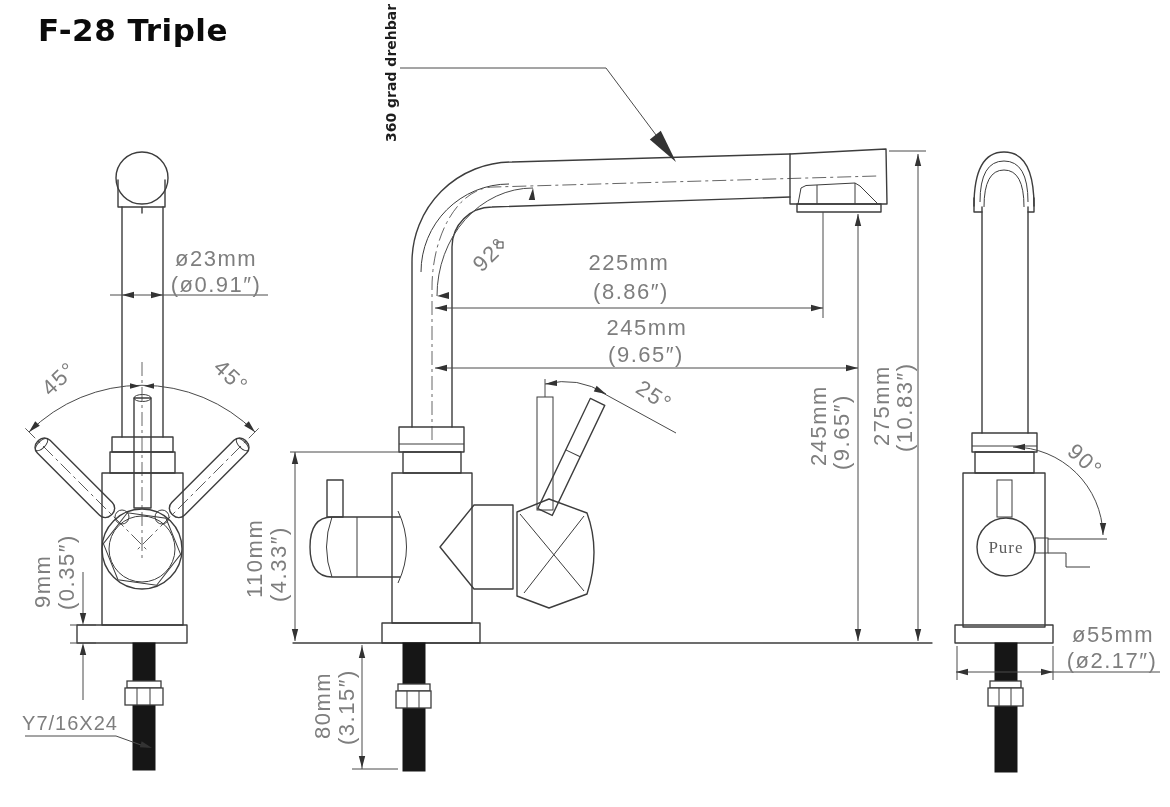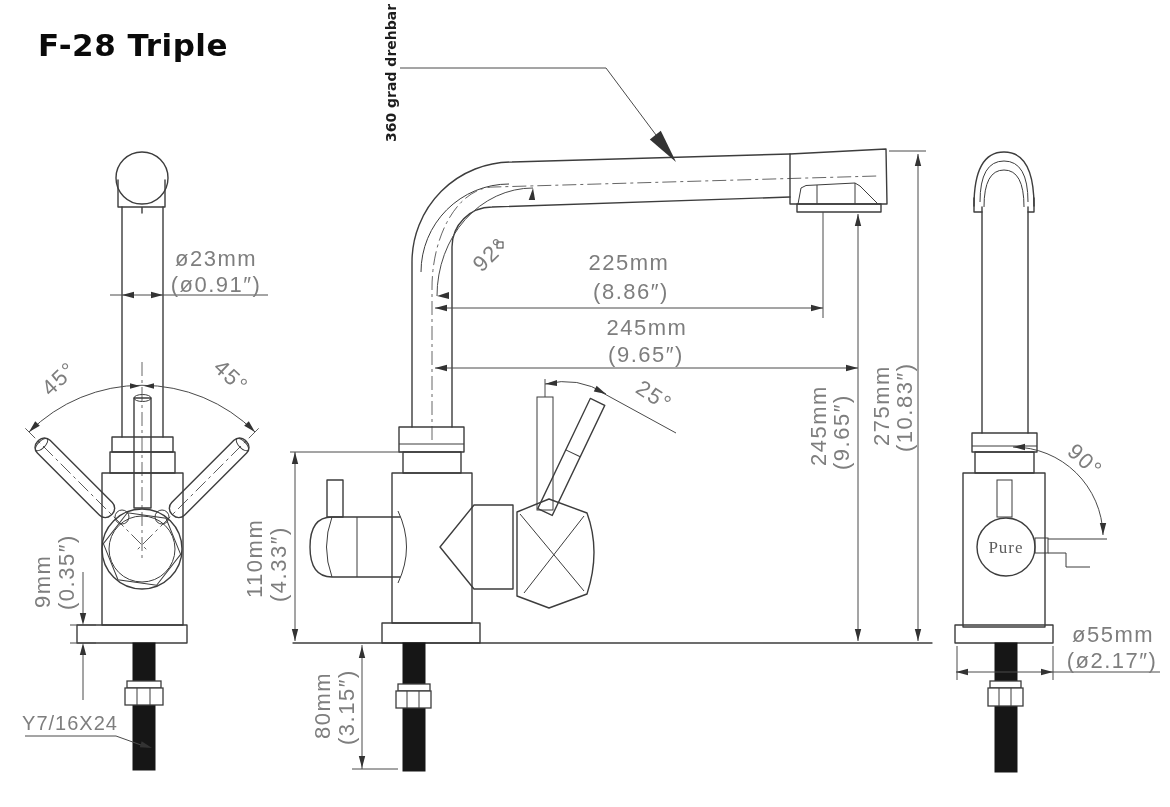--- a/index.html
+++ b/index.html
@@ -15,21 +15,21 @@
   .cl{stroke:#555;stroke-width:0.9;fill:none;stroke-dasharray:14 4 3 4;}
   
   .arr{fill:#333;stroke:none;}
   
   .wf{fill:#ffffff;stroke:#3d3d3d;stroke-width:1.3;}
   .rod{fill:#161616;stroke:#161616;}
   text.dim{font-family:"Liberation Sans","DejaVu Sans",sans-serif;font-size:22px;fill:#7e7e7e;letter-spacing:1.5px;}
   text.dimsm{font-family:"Liberation Sans","DejaVu Sans",sans-serif;font-size:20px;fill:#7e7e7e;letter-spacing:1px;}
   text.note{font-family:"DejaVu Sans","Liberation Sans",sans-serif;font-size:14px;font-weight:bold;fill:#1d1d1d;}
   text.pure{font-family:"Liberation Serif","DejaVu Serif",serif;font-size:17px;fill:#5d5d5d;letter-spacing:1px;}
-  .title{position:absolute;left:38px;top:27px;font-family:"DejaVu Sans","Liberation Sans",sans-serif;
+  .title{position:absolute;left:38px;top:12px;font-family:"DejaVu Sans","Liberation Sans",sans-serif;
          font-size:31px;font-weight:bold;color:#0a0a0a;letter-spacing:0.5px;}
 </style>
 </head>
 <body>
 
 <div id="canvas">
   <div class="title">F-28 Triple</div>
 
   <svg width="1170" height="807" viewBox="0 0 1170 807">
 

